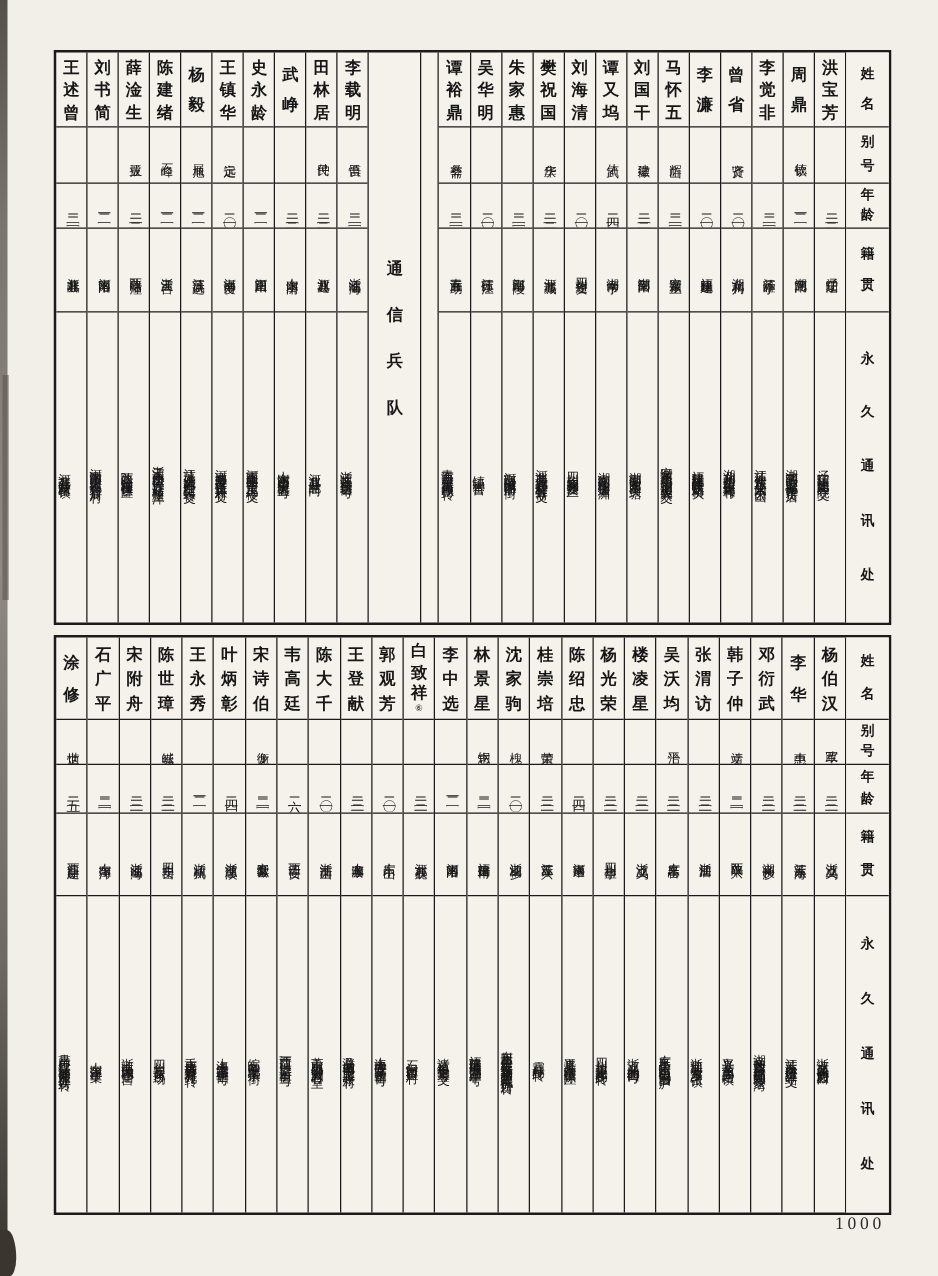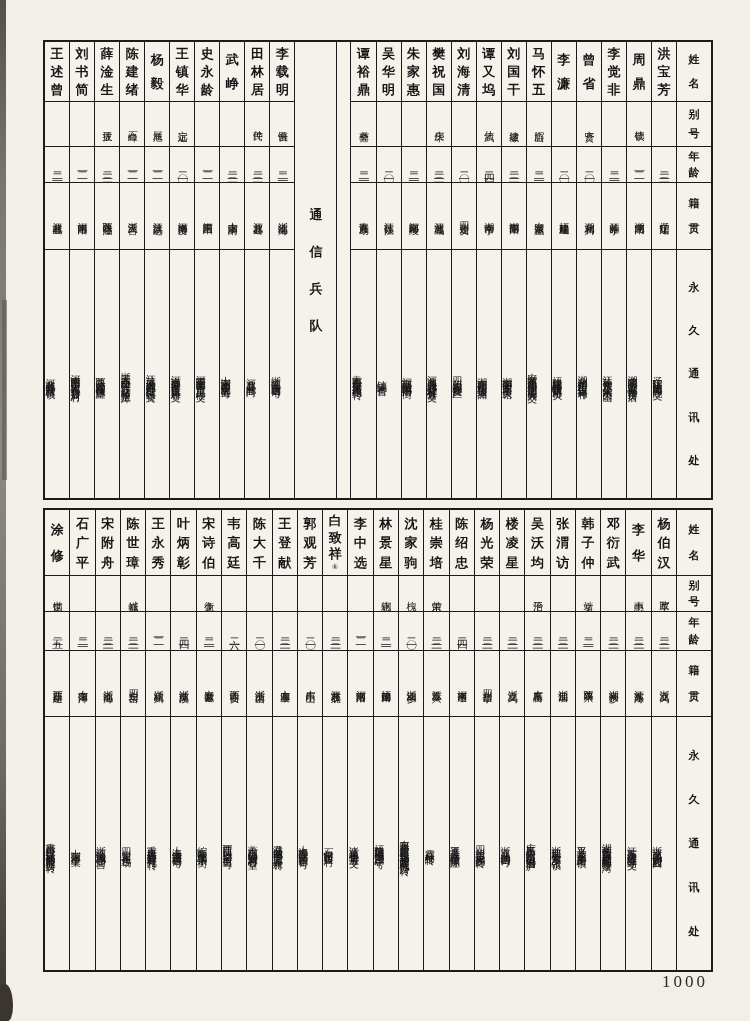--- a/index.html
+++ b/index.html
@@ -52,21 +52,21 @@
 
   .head .cell{flex-direction:column;justify-content:space-evenly;align-items:center;}
   .head .hch{font-size:11px;font-weight:bold;line-height:1;}
 
   .divider .dcell{height:100%;display:flex;flex-direction:column;justify-content:center;align-items:center;gap:24px;}
   .divider .dch{font-size:13px;font-weight:bold;line-height:1;}
   .spacer .scell{height:100%;}
 
   .page-number{
     position:absolute;top:972px;right:42px;
-    font-size:17px;letter-spacing:3px;color:#2a2a2a;
+    font-size:14px;letter-spacing:3px;color:#2a2a2a;
     font-family:"Liberation Serif", serif;
   }
 </style>
 </head>
 <body>
 
 <div class="scan-edge"></div>
 <div class="scan-speck"></div>
 <div class="scan-blob"></div>
 

